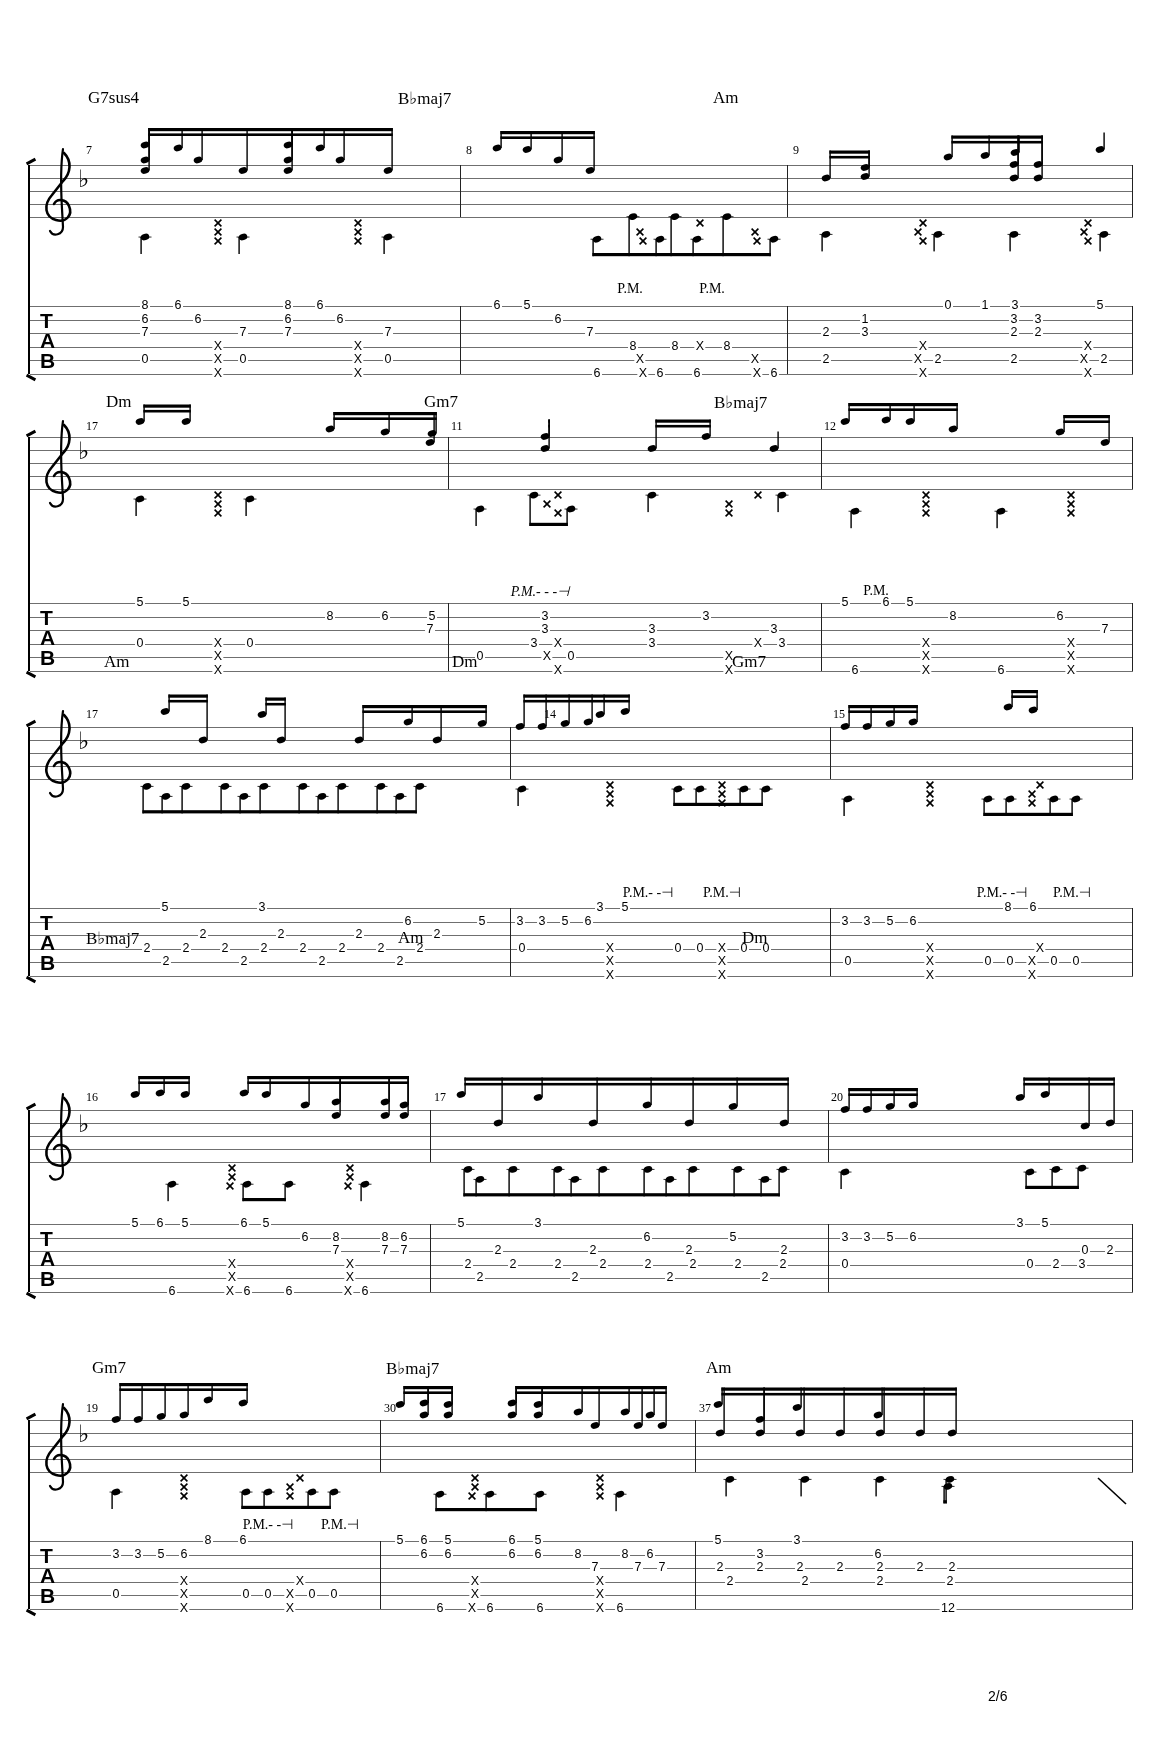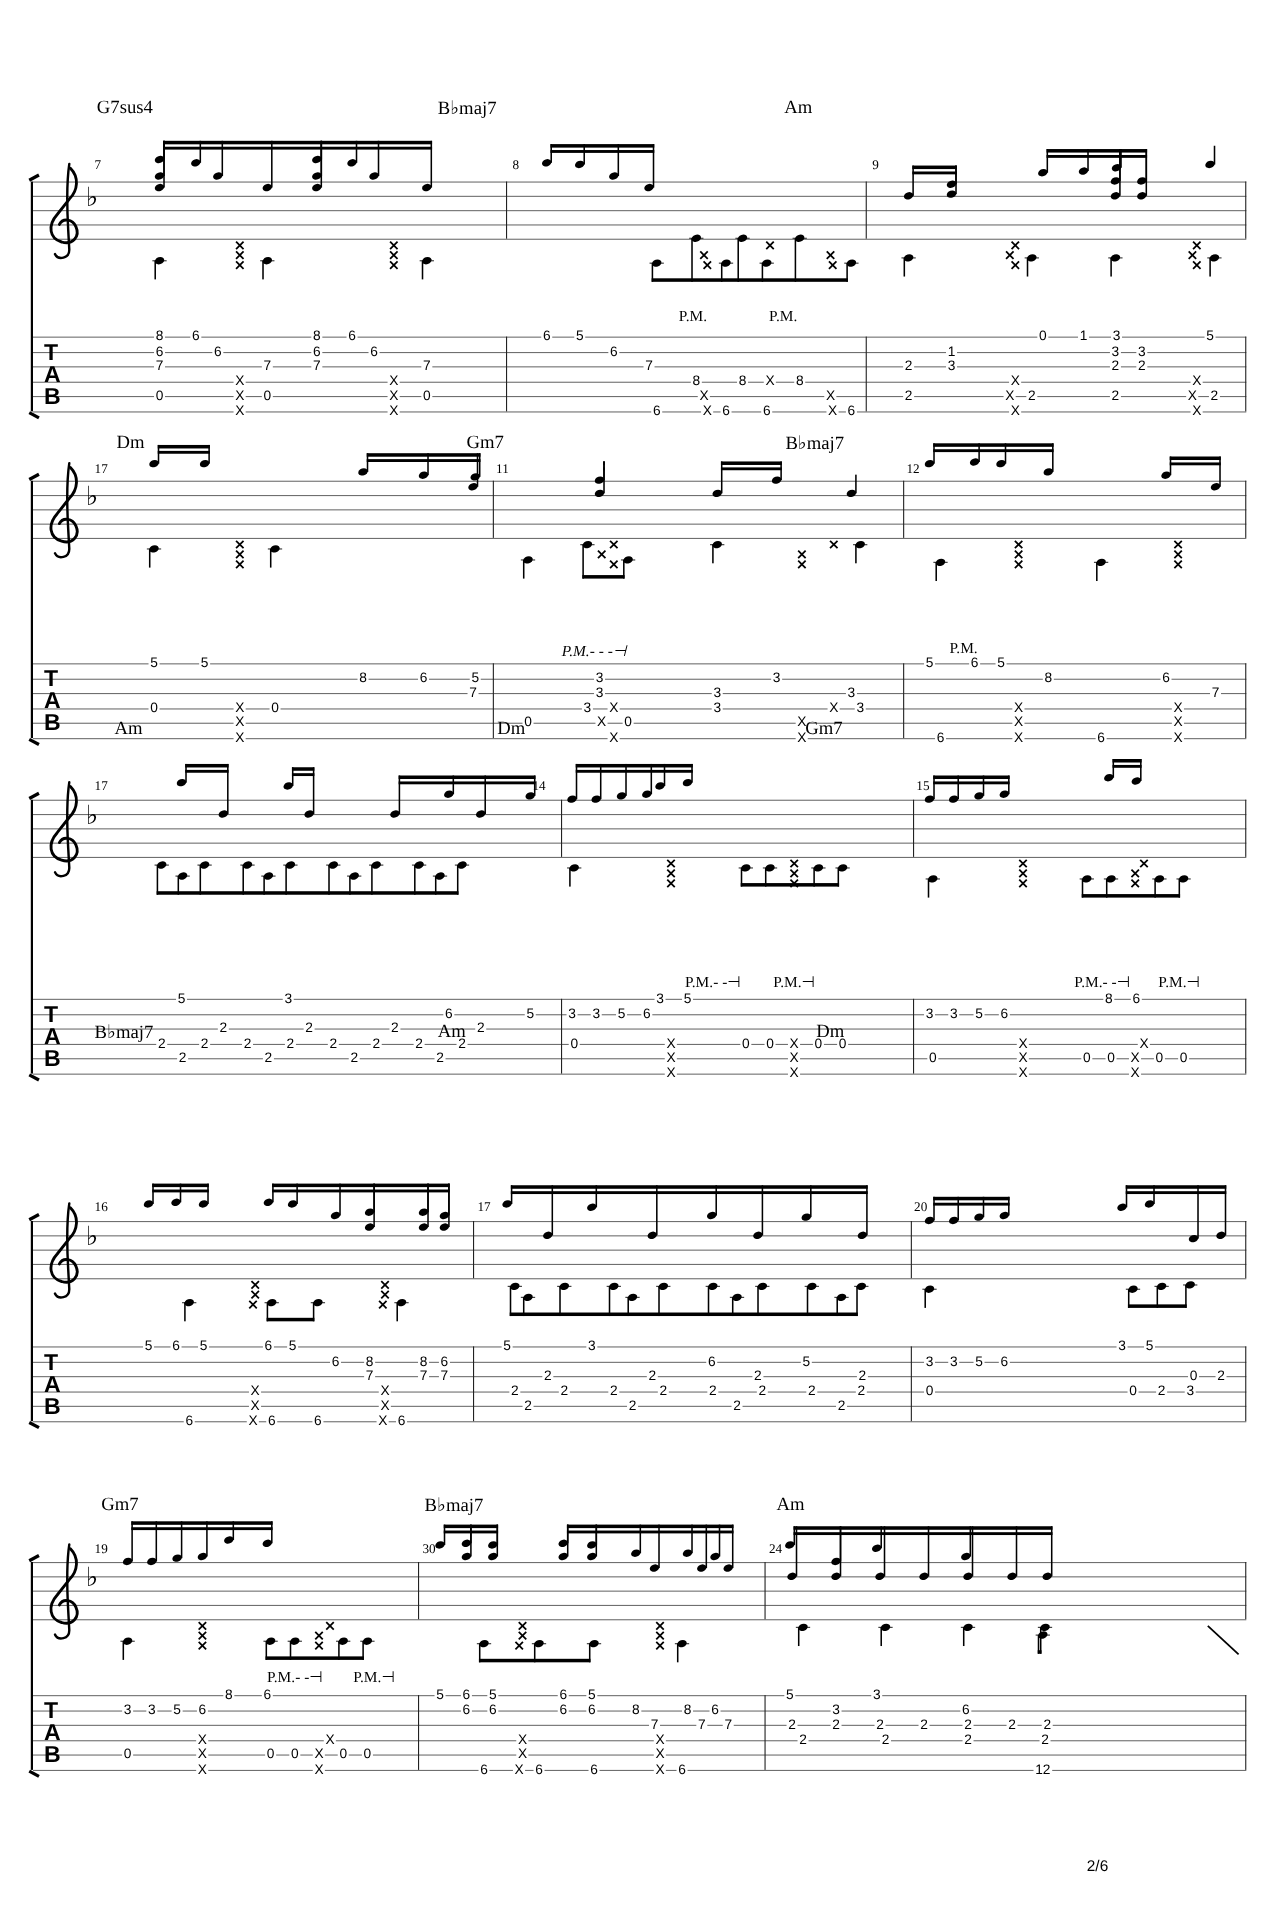--- a/index.html
+++ b/index.html
@@ -464,21 +464,21 @@
       <div class="vline" style="left: 1132px; top: 908px; height: 67.5px;"></div>
       <svg class="notation" width="46" height="92" style="left: 34px; top: 709px;">
         <path d="M30 6 C38 14 37 26 29 34 L18 48 C9 58 11 70 22 73 C32 76 39 68 35 59 C32 52 23 51 20 57" fill="none" stroke="#000" stroke-width="2.6" stroke-linecap="round"></path>
         <path d="M29 2 C26 22 27 44 28 62 L29 80 C29 88 19 90 16 84" fill="none" stroke="#000" stroke-width="2.2" stroke-linecap="round"></path>
       </svg>
       <div class="flat" style="left: 78px; top: 729px;">♭</div>
       <div class="tabletter" style="left: 40px; top: 912px;">T</div>
       <div class="tabletter" style="left: 40px; top: 932px;">A</div>
       <div class="tabletter" style="left: 40px; top: 952px;">B</div>
       <div class="mnum" style="left: 86px; top: 707px;">17</div>
-      <div class="mnum" style="left: 484px; top: 707px; font-family: Liberation Serif, serif;">14</div>
+      <div class="mnum" style="left: 544px; top: 707px; font-family: Liberation Serif, serif;">14</div>
       <div class="mnum" style="left: 833px; top: 707px;">15</div>
       <div class="chord" style="left: 104px; top: 652px;">Am</div>
       <div class="chord" style="left: 452px; top: 652px;">Dm</div>
       <div class="chord" style="left: 732px; top: 652px;">Gm7</div>
       <div class="pm" style="left: 648px; top: 884px;">P.M.- -⊣</div>
       <div class="pm" style="left: 722px; top: 884px;">P.M.⊣</div>
       <div class="pm" style="left: 1002px; top: 884px;">P.M.- -⊣</div>
       <div class="pm" style="left: 1072px; top: 884px;">P.M.⊣</div>
       <div class="tabnum" style="left: 165px; top: 908px;">5</div>
       <div class="tabnum" style="left: 262px; top: 908px;">3</div>
@@ -935,21 +935,21 @@
       <svg class="notation" width="46" height="92" style="left: 34px; top: 1402px;">
         <path d="M30 6 C38 14 37 26 29 34 L18 48 C9 58 11 70 22 73 C32 76 39 68 35 59 C32 52 23 51 20 57" fill="none" stroke="#000" stroke-width="2.6" stroke-linecap="round"></path>
         <path d="M29 2 C26 22 27 44 28 62 L29 80 C29 88 19 90 16 84" fill="none" stroke="#000" stroke-width="2.2" stroke-linecap="round"></path>
       </svg>
       <div class="flat" style="left: 78px; top: 1422px;">♭</div>
       <div class="tabletter" style="left: 40px; top: 1545px;">T</div>
       <div class="tabletter" style="left: 40px; top: 1565px;">A</div>
       <div class="tabletter" style="left: 40px; top: 1585px;">B</div>
       <div class="mnum" style="left: 86px; top: 1401px;">19</div>
       <div class="mnum" style="left: 384px; top: 1401px;">30</div>
-      <div class="mnum" style="left: 699px; top: 1401px;">24</div>
+      <div class="mnum" style="left: 699px; top: 1401px;">37</div>
       <div class="chord" style="left: 92px; top: 1358px;">Gm7</div>
       <div class="chord" style="left: 386px; top: 1358px;">B♭maj7</div>
       <div class="chord" style="left: 706px; top: 1358px;">Am</div>
       <div class="pm" style="left: 268px; top: 1516px;">P.M.- -⊣</div>
       <div class="pm" style="left: 340px; top: 1516px;">P.M.⊣</div>
       <div class="tabnum" style="left: 208px; top: 1541px;">8</div>
       <div class="tabnum" style="left: 243px; top: 1541px;">6</div>
       <div class="tabnum" style="left: 116px; top: 1554.5px;">3</div>
       <div class="tabnum" style="left: 138px; top: 1554.5px;">3</div>
       <div class="tabnum" style="left: 161px; top: 1554.5px;">5</div>

